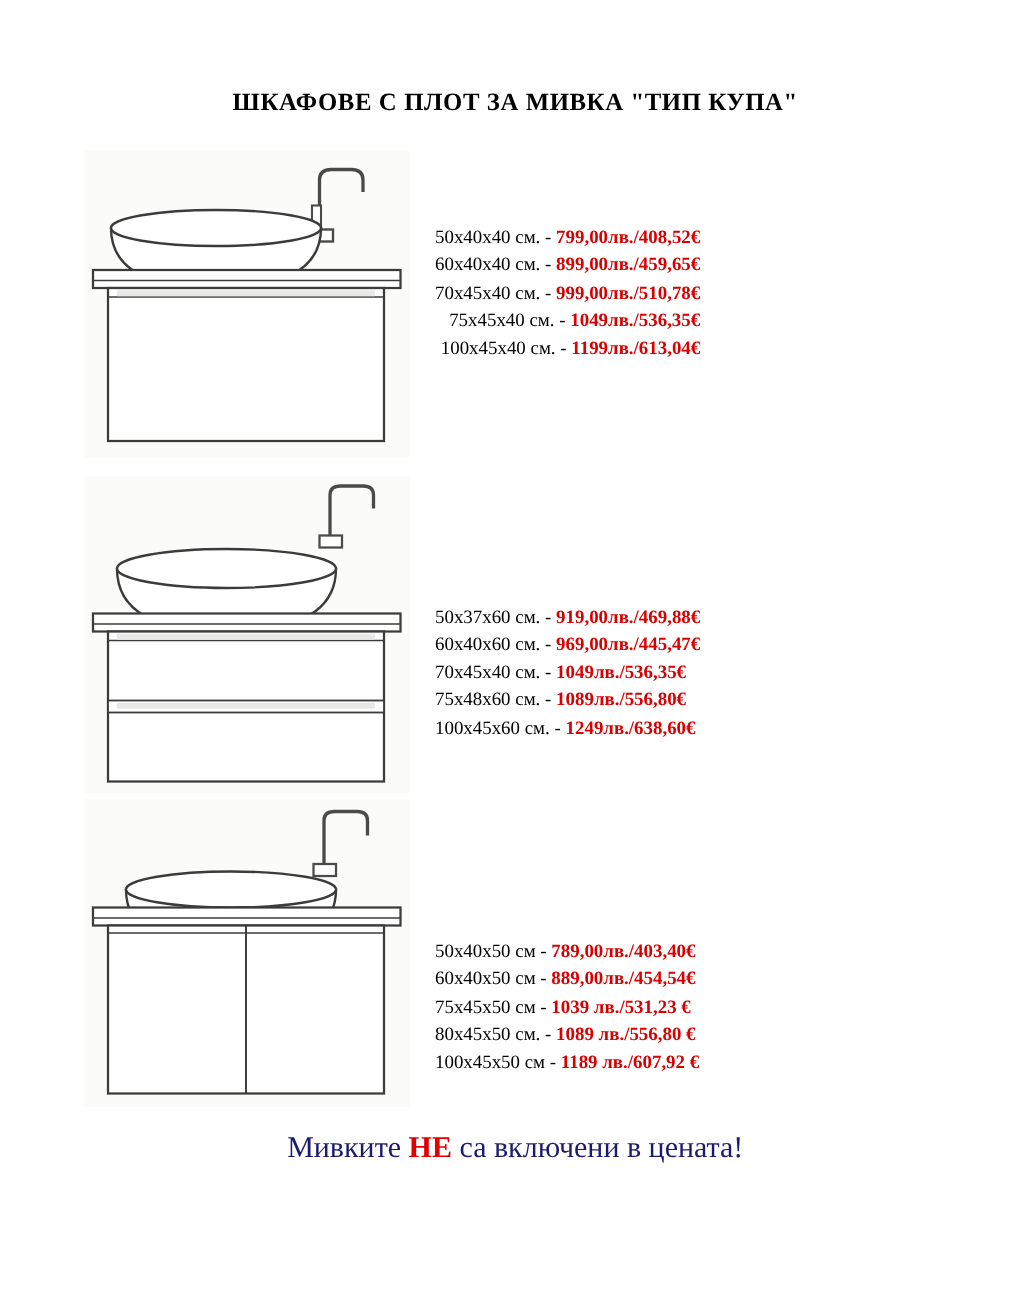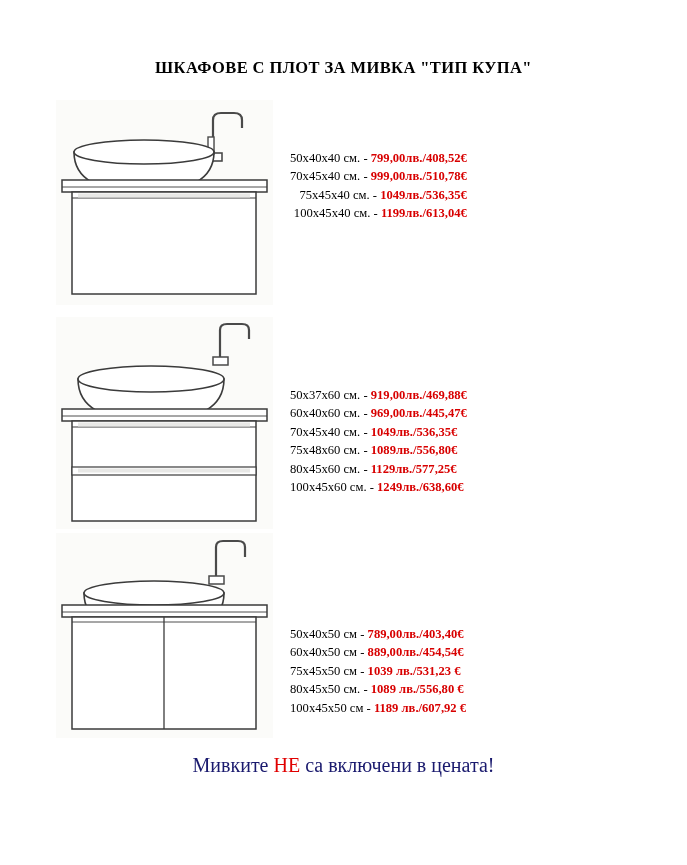--- a/index.html
+++ b/index.html
@@ -36,21 +36,21 @@
     left: 0;
     top: 754px;
     width: 687px;
     text-align: center;
     font-family: "Liberation Serif", serif;
     font-size: 20px;
     color: #1a1a6e;
   }
   .footer .hl {
     color: #e00000;
-    font-weight: normal;
+    font-weight: bold;
   }
   .figure {
     position: absolute;
     background: #fbfbf9;
   }
   .pricelist {
     position: absolute;
     font-family: "Liberation Serif", serif;
     font-size: 12.6px;
     line-height: 18.4px;
@@ -99,20 +99,23 @@
       <line x1="16" y1="98" x2="200" y2="98" stroke="#3b3b3b" stroke-width="1.1"></line>
       <rect x="22" y="93.5" width="172" height="4" fill="#e8e8e6" stroke="none"></rect>
     </svg>
   </div>
 
   <div class="pricelist" style="left:290px; top:149px;text-align:right;">
     <div class="row">
       <span class="dim">50x40x40 см. - </span><span class="price">799,00лв./408,52€</span>
     </div>
     <div class="row">
+      <span class="dim">60x40x40 см. - </span><span class="price">899,00лв./459,65€</span>
+    </div>
+    <div class="row">
       <span class="dim">70x45x40 см. - </span><span class="price">999,00лв./510,78€</span>
     </div>
     <div class="row">
       <span class="dim">75x45x40 см. - </span><span class="price">1049лв./536,35€</span>
     </div>
     <div class="row">
       <span class="dim">100x45x40 см. - </span><span class="price">1199лв./613,04€</span>
     </div>
   </div>
 
@@ -133,35 +136,32 @@
       <rect x="16" y="104" width="184" height="100" fill="#ffffff" stroke="#3b3b3b" stroke-width="1.5"></rect>
 
       <line x1="16" y1="110" x2="200" y2="110" stroke="#3b3b3b" stroke-width="1.1"></line>
       <rect x="22" y="105.5" width="172" height="4" fill="#e8e8e6" stroke="none"></rect>
 
       <rect x="16" y="150" width="184" height="8" fill="#ffffff" stroke="#3b3b3b" stroke-width="1.2"></rect>
       <rect x="22" y="151.5" width="172" height="4" fill="#e8e8e6" stroke="none"></rect>
     </svg>
   </div>
 
-  <div class="pricelist" style="left:290px; top:386px;">
+  <div class="pricelist" style="left:290px; top:402px;">
     <div class="row">
       <span class="dim">50x37x60 см. - </span><span class="price">919,00лв./469,88€</span>
     </div>
     <div class="row">
       <span class="dim">60x40x60 см. - </span><span class="price">969,00лв./445,47€</span>
     </div>
     <div class="row">
       <span class="dim">70x45x40 см. - </span><span class="price">1049лв./536,35€</span>
     </div>
     <div class="row">
       <span class="dim">75x48x60 см. - </span><span class="price">1089лв./556,80€</span>
-    </div>
-    <div class="row">
-      <span class="dim">80x45x60 см. - </span><span class="price">1129лв./577,25€</span>
     </div>
     <div class="row">
       <span class="dim">100x45x60 см. - </span><span class="price">1249лв./638,60€</span>
     </div>
   </div>
 
   <div class="figure" style="left:56px; top:533px; width:217px; height:205px;">
     <svg width="217" height="205" viewBox="0 0 217 205">
 
       <g stroke="#4a4a4a" stroke-width="2.2" fill="none">

